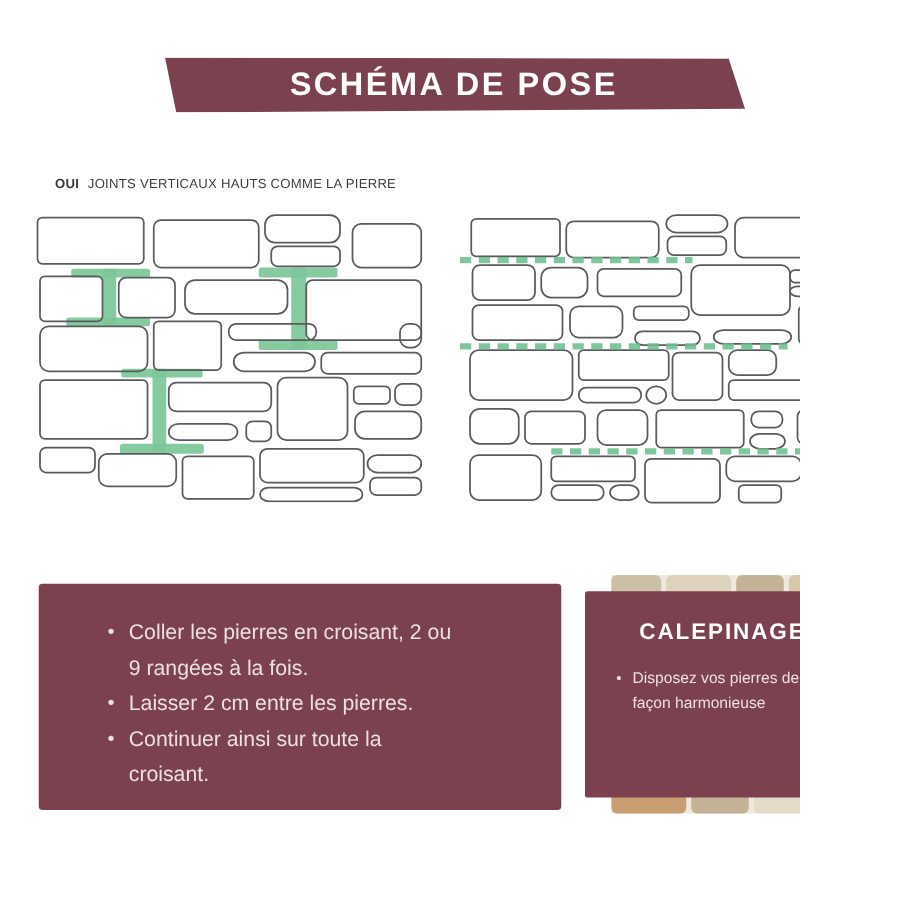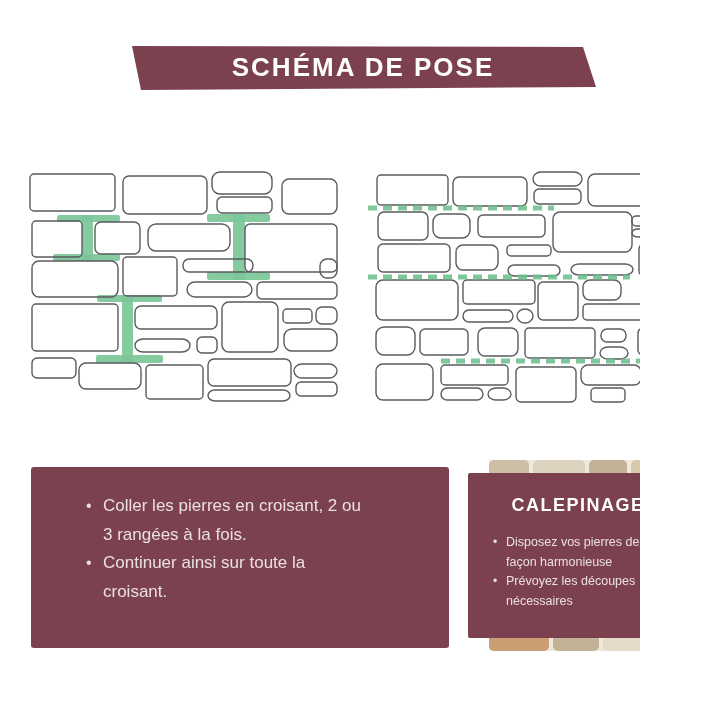--- a/index.html
+++ b/index.html
@@ -57,20 +57,23 @@
 </style>
 </head>
 <body>
 
 <div class="canvas">
 
   <div class="banner">
     <span class="banner-title">SCHÉMA DE POSE</span>
   </div>
 
+  <div class="caption caption-left">
+    <span class="oui">OUI</span><span>JOINTS VERTICAUX HAUTS COMME LA PIERRE</span>
+  </div>
 
 
   <svg id="left-wall" class="wall wall-left" viewBox="0 0 312 231">
       <rect x="29" y="44" width="63" height="7" rx="2" fill="#7cc698" fill-opacity="0.92"></rect>
       <rect x="54" y="44" width="11" height="46" rx="2" fill="#7cc698" fill-opacity="0.92"></rect>
       <rect x="25" y="83" width="67" height="7" rx="2" fill="#7cc698" fill-opacity="0.92"></rect>
       <rect x="179" y="43" width="63" height="8" rx="2" fill="#7cc698" fill-opacity="0.92"></rect>
       <rect x="205" y="43" width="12" height="66" rx="2" fill="#7cc698" fill-opacity="0.92"></rect>
       <rect x="179" y="101" width="63" height="8" rx="2" fill="#7cc698" fill-opacity="0.92"></rect>
       <rect x="69" y="124" width="65" height="7" rx="2" fill="#7cc698" fill-opacity="0.92"></rect>
@@ -152,21 +155,22 @@
       <rect x="223" y="217" width="34" height="14" rx="4" fill="none" stroke="#5a5b5e" stroke-width="1.4" stroke-linejoin="round"></rect>
       <rect x="279" y="194" width="35" height="35" rx="6" fill="none" stroke="#5a5b5e" stroke-width="1.4" stroke-linejoin="round"></rect>
       <line x1="0" y1="37" x2="186" y2="37" stroke="#6cbf8e" stroke-width="5" stroke-dasharray="9 6" stroke-opacity="0.88"></line>
       <line x1="0" y1="106" x2="262" y2="106" stroke="#6cbf8e" stroke-width="5" stroke-dasharray="9 6" stroke-opacity="0.88"></line>
       <line x1="73" y1="190" x2="316" y2="190" stroke="#6cbf8e" stroke-width="5" stroke-dasharray="9 6" stroke-opacity="0.88"></line>
     </svg>
 
   <div class="box box-left">
     <ul class="bullets-lg">
         <li>Coller les pierres en croisant, 2 ou
-3 rangées à la fois.</li>
+9 rangées à la fois.</li>
+        <li>Laisser 2 cm entre les pierres.</li>
         <li>Continuer ainsi sur toute la
 croisant.</li>
       </ul>
   </div>
 
   <svg id="photo" class="photo" viewBox="0 0 183 191">
       <rect x="0" y="0" width="183" height="191" fill="#efe9dd"></rect>
       <rect x="0" y="0" width="40" height="34" rx="5" fill="#cdbfa6"></rect>
       <rect x="44" y="0" width="52" height="34" rx="5" fill="#dcd2bd"></rect>
       <rect x="100" y="0" width="38" height="34" rx="5" fill="#c3b295"></rect>
@@ -186,18 +190,16 @@
       <rect x="0" y="168" width="60" height="23" rx="5" fill="#c89e72"></rect>
       <rect x="64" y="168" width="46" height="23" rx="5" fill="#c3b295"></rect>
       <rect x="114" y="168" width="69" height="23" rx="5" fill="#e4dbc9"></rect>
     </svg>
 
   <div class="box box-right">
     <div class="cal-title">CALEPINAGE</div>
     <ul class="bullets-sm">
         <li>Disposez vos pierres de
 façon harmonieuse</li>
-        <li>Prévoyez les découpes
-nécessaires</li>
       </ul>
   </div>
 
 </div>
 
 </body></html>

